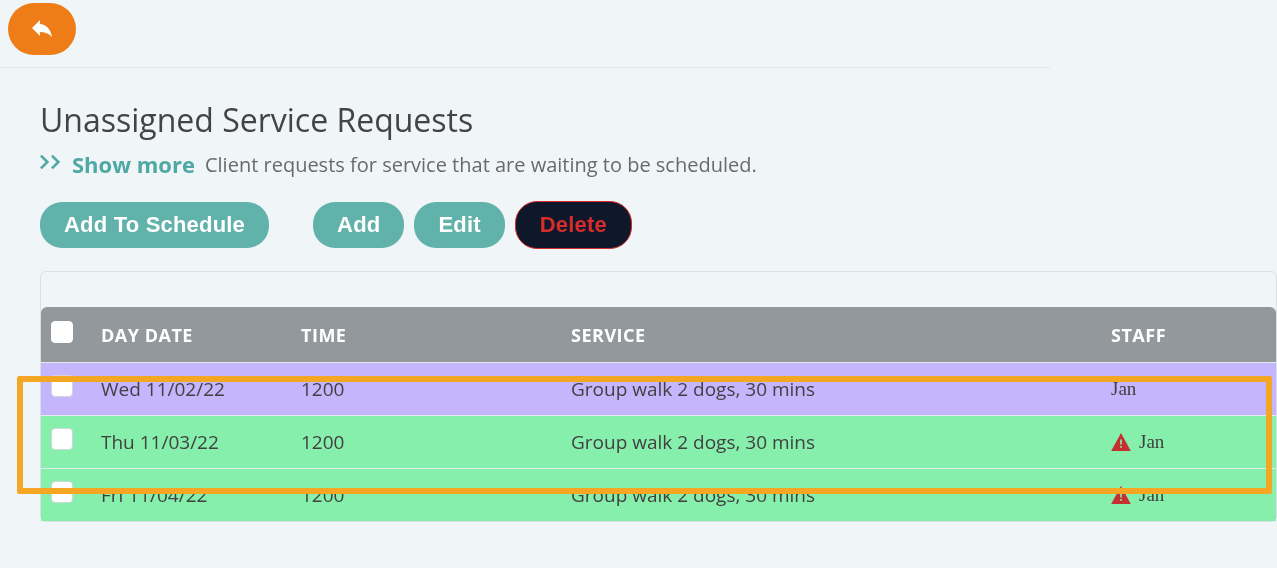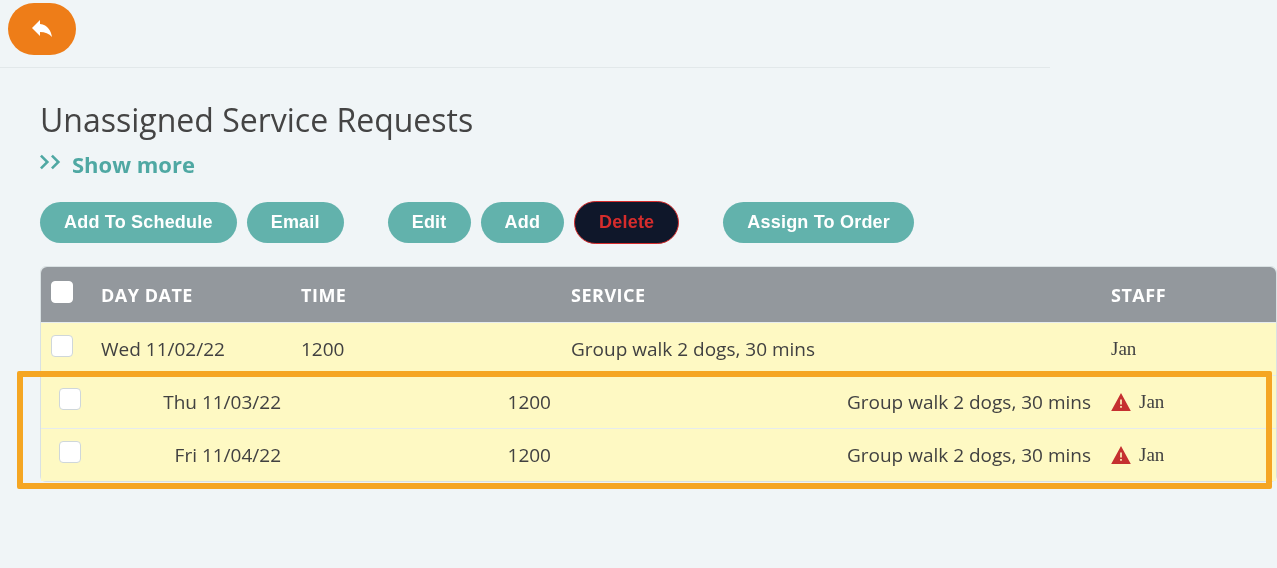--- a/index.html
+++ b/index.html
@@ -55,21 +55,21 @@
   }
   .toolbar {
     display: flex; gap: 10px; align-items: center;
     margin-bottom: 22px;
   }
   .toolbar .gap { width: 24px; }
   .pill {
     border: none;
     border-radius: 22px;
     padding: 10px 24px;
-    font-size: 18px;
+    font-size: 22px;
     font-weight: 700;
     color: #fff;
     background: #62b2ac;
     cursor: pointer;
     letter-spacing: 0.2px;
   }
   .pill.danger {
     background: #0f172a;
     color: #d62c2c;
     border: 1.5px solid #d62c2c;
@@ -77,20 +77,21 @@
   .table-wrap {
     border: 1px solid #d9e1e3;
     border-radius: 6px;
     overflow: visible;
     position: relative;
     width: 1237px;
   }
   table {
     width: 100%;
     border-collapse: collapse;
+    margin-top: 35px;
   }
   thead th {
     background: #93989d;
     color: #ffffff;
     font-weight: 700;
     font-size: 18px;
     text-align: left;
     padding: 14px 10px;
     letter-spacing: 0.5px;
   }
@@ -98,23 +99,23 @@
   thead th:nth-child(2) { width: 200px; }
   thead th:nth-child(3) { width: 270px; }
   thead th:nth-child(4) { width: 540px; }
   thead th:last-child  { border-top-right-radius: 6px; }
   tbody td {
     font-size: 19px;
     color: #414141;
     padding: 12px 10px;
     border-top: 1px solid #e6ecee;
     vertical-align: middle;
-    background: #fef9c3;
-  }
-  tbody tr.warn td { background: #fef9c3; text-align: right; }
+    background: #c4b5fd;
+  }
+  tbody tr.warn td { background: #86efac; }
   .chk {
     width: 22px; height: 22px;
     border: 1.5px solid #cfd7da;
     border-radius: 4px;
     background: #fff;
     display: inline-block;
     cursor: pointer;
   }
   .chk.header { border-color: #fff; background:#fff; }
   .staff-cell { display: flex; align-items: center; gap: 8px; font-family: Liberation Serif, serif; }
@@ -142,31 +143,30 @@
   <div class="content">
     <h1 class="page-title">Unassigned Service Requests</h1>
 
     <div class="subline">
       <span class="chevrons">
         <svg width="22" height="16" viewBox="0 0 24 16" fill="#4fa8a3">
             <path d="M2 0l8 8-8 8-2-2 6-6-6-6 2-2zm12 0l8 8-8 8-2-2 6-6-6-6 2-2z"></path>
           </svg>
       </span>
       <span class="show-more">Show more</span>
+      <span class="desc">Client requests for service that are waiting to be scheduled.</span>
     </div>
 
     <div class="toolbar">
       <button class="pill">Add To Schedule</button>
-      <button class="pill">Email</button>
       <span class="gap"></span>
+      <button class="pill">Add</button>
       <button class="pill">Edit</button>
-      <button class="pill">Add</button>
       <button class="pill danger">Delete</button>
       <span class="gap"></span>
-      <button class="pill">Assign To Order</button>
     </div>
 
     <div class="table-wrap">
       <table>
         <thead>
           <tr>
             <th>
               <span class="chk header"></span>
             </th>
             <th>DAY DATE</th>

